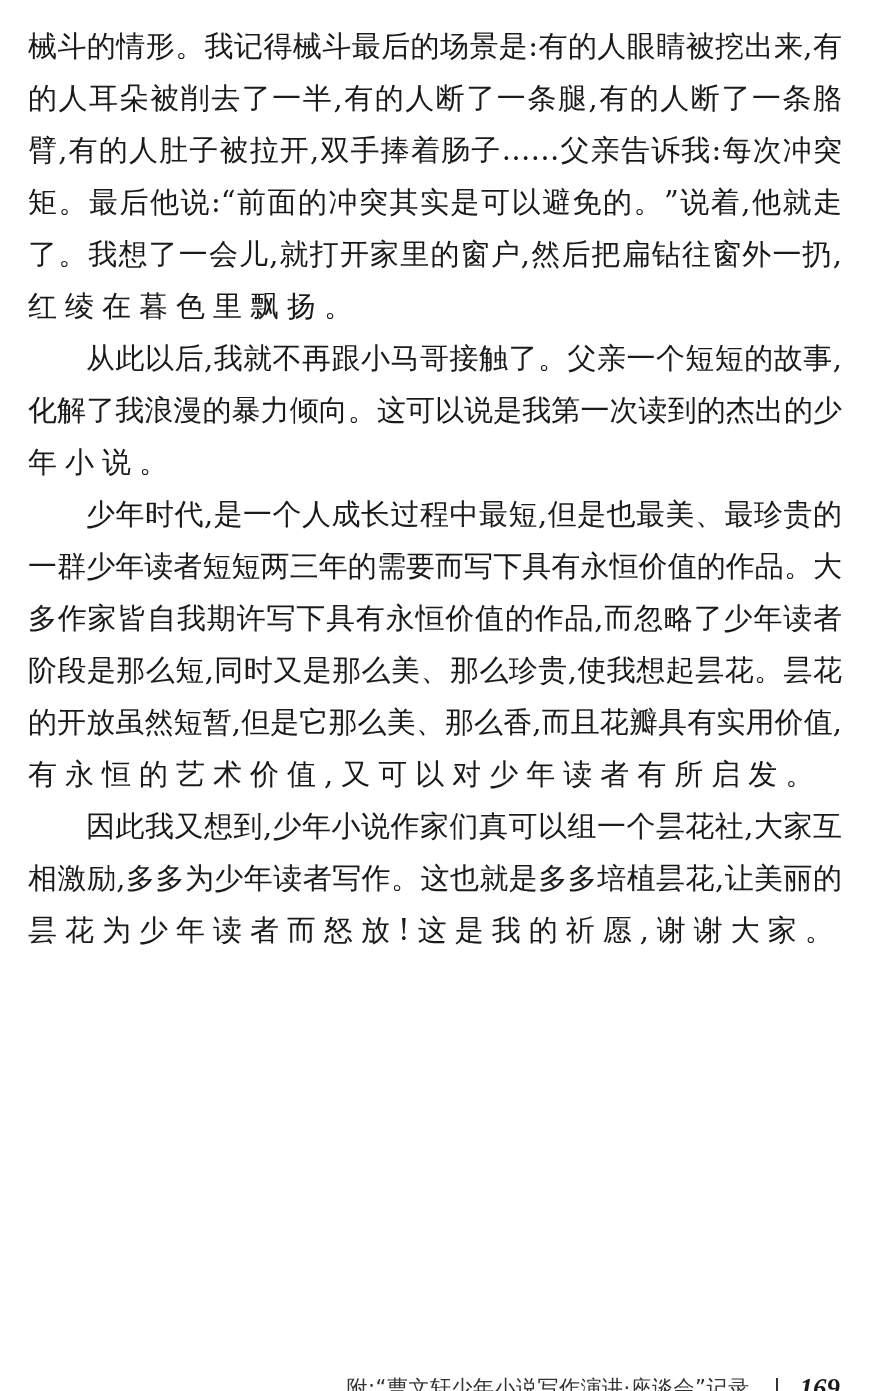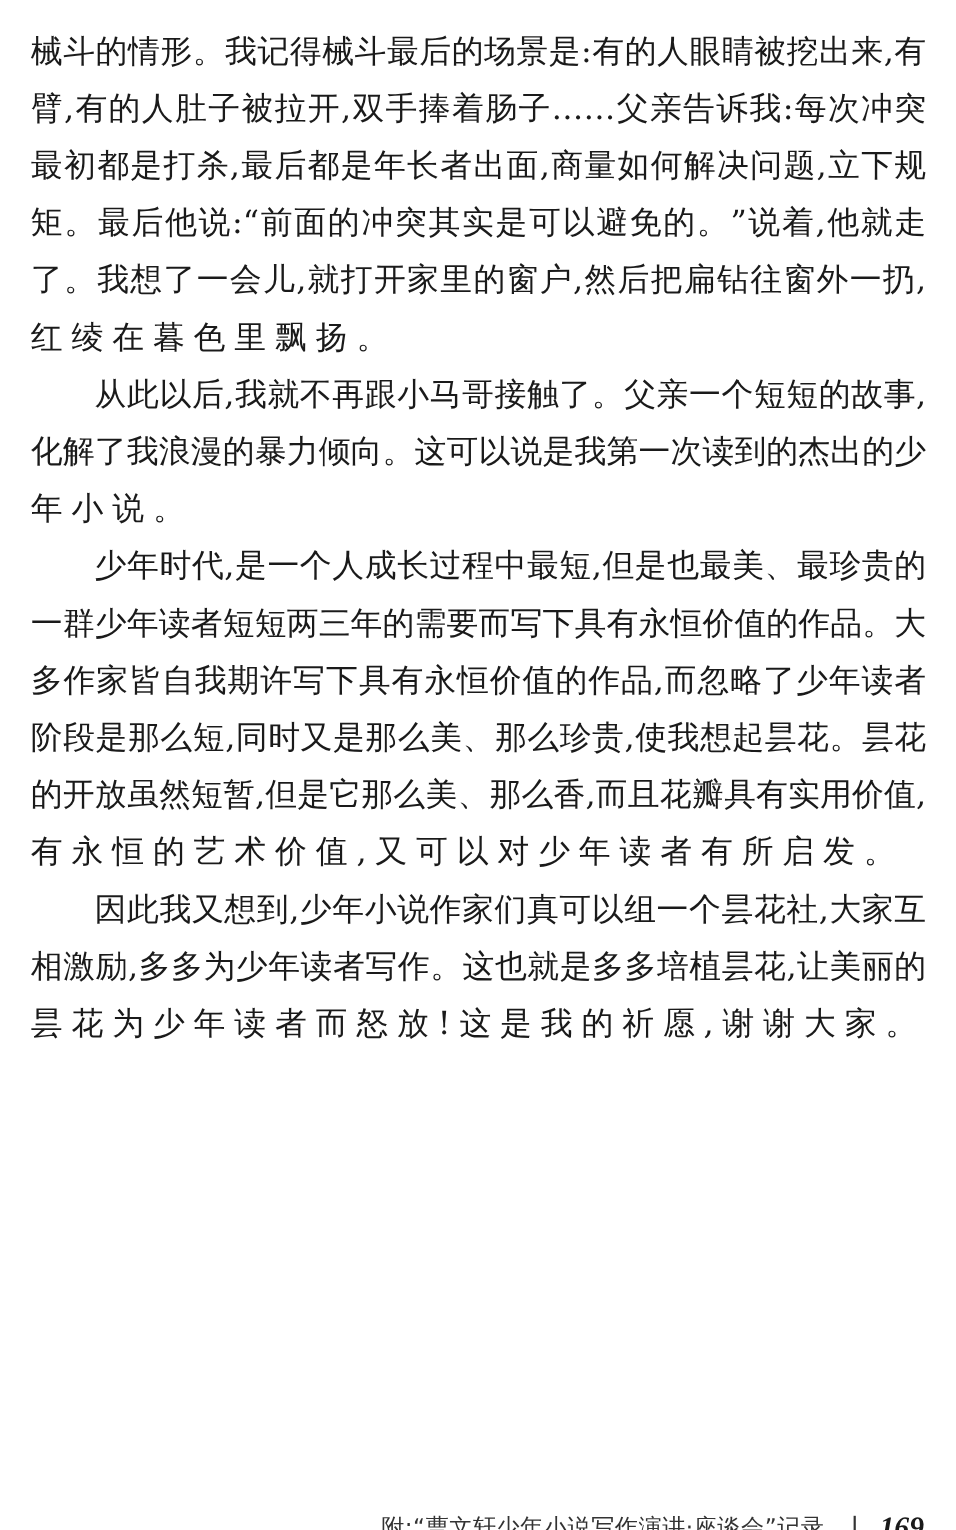--- a/index.html
+++ b/index.html
@@ -70,22 +70,22 @@
       font-weight: bold;
     }
   </style>
 </head>
 <body>
 
 <div class="page-body">
 
   <div>
     <span class="line">械斗的情形。我记得械斗最后的场景是:有的人眼睛被挖出来,有</span>
+    <span class="line">的人耳朵被削去了一半,有的人断了一条腿,有的人断了一条胳</span>
     <span class="line">臂,有的人肚子被拉开,双手捧着肠子……父亲告诉我:每次冲突</span>
-    <span class="line">最初都是打杀,最后都是年长者出面,商量如何解决问题,立下规</span>
     <span class="line">矩。最后他说:“前面的冲突其实是可以避免的。”说着,他就走</span>
     <span class="line">了。我想了一会儿,就打开家里的窗户,然后把扁钻往窗外一扔,</span>
     <span class="line last">红绫在暮色里飘扬。</span>
   </div>
 
   <div>
     <span class="line indent">从此以后,我就不再跟小马哥接触了。父亲一个短短的故事,</span>
     <span class="line">化解了我浪漫的暴力倾向。这可以说是我第一次读到的杰出的少</span>
     <span class="line last">年小说。</span>
   </div>

